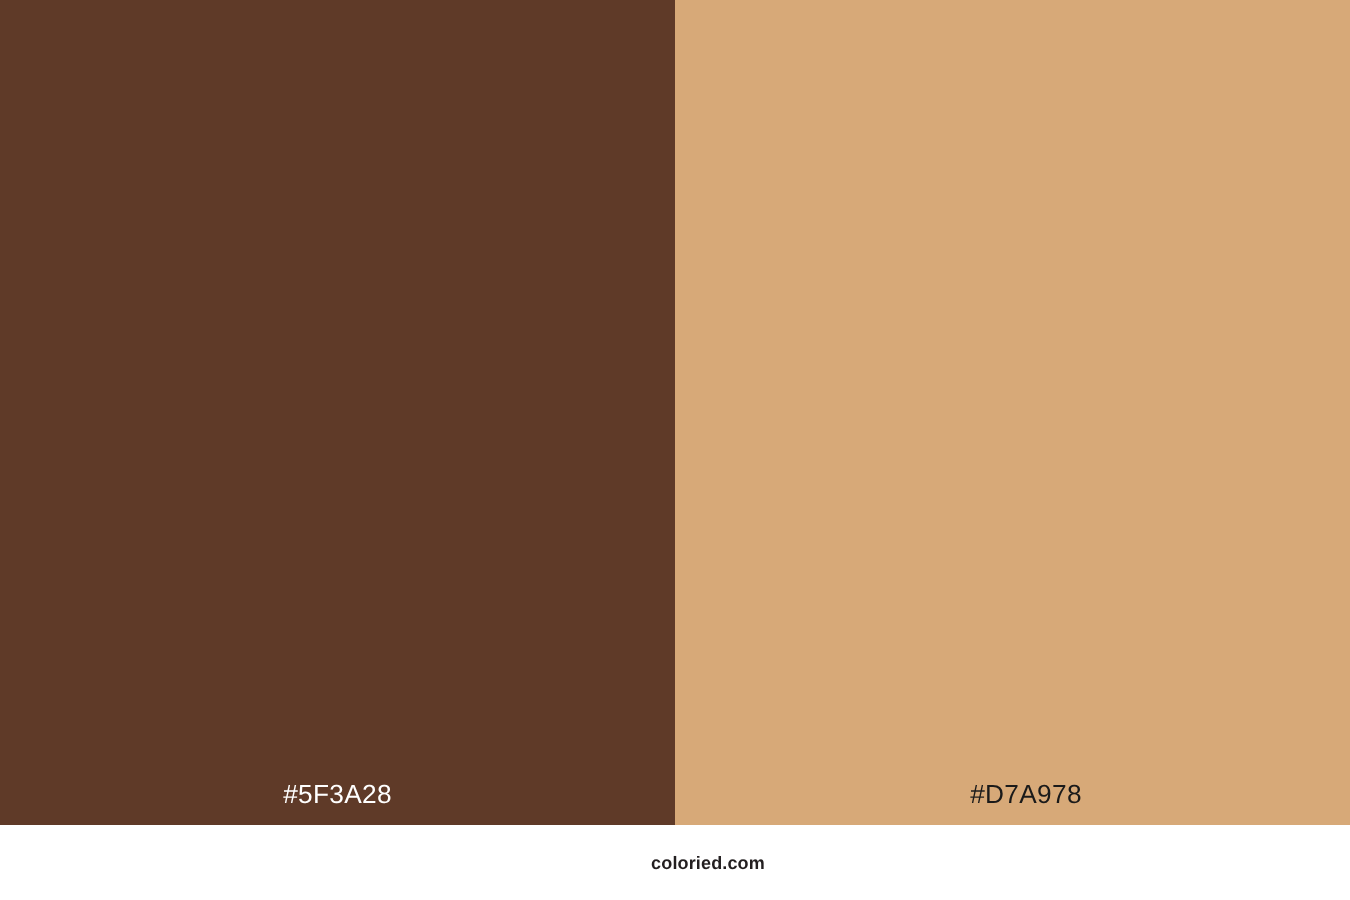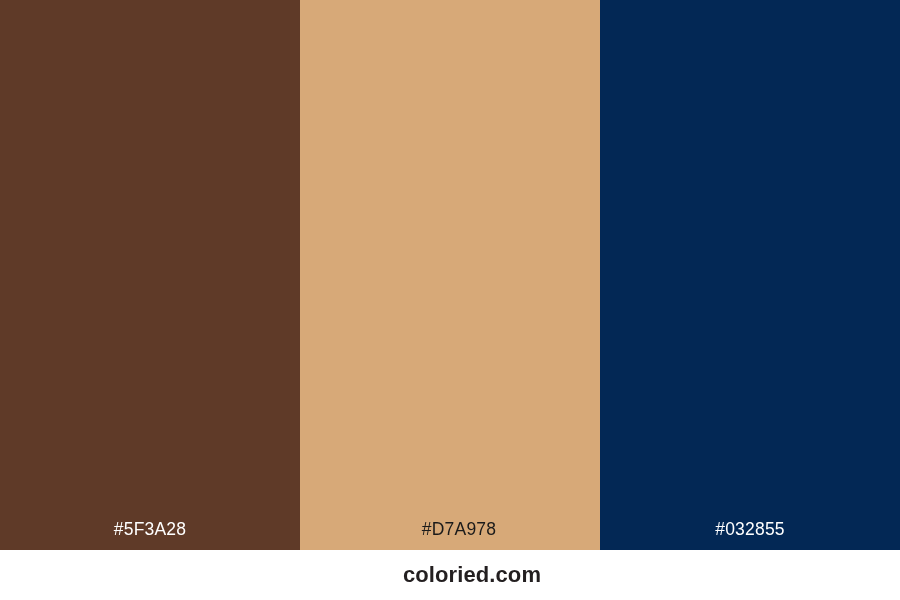--- a/index.html
+++ b/index.html
@@ -66,21 +66,21 @@
     height: 50px;
     flex: 0 0 50px;
     background: #ffffff;
     display: flex;
     align-items: center;
     justify-content: center;
   }
 
   .footer-brand {
     font-family: "Liberation Sans", "DejaVu Sans", sans-serif;
-    font-size: 22px;
+    font-size: 12px;
     font-weight: 700;
     color: #231f20;
     letter-spacing: 0.1px;
     line-height: 1;
     margin-left: 44px;
   }
 </style>
 </head>
 <body>
 
@@ -91,23 +91,20 @@
     <div class="swatch" style="background-color: rgb(95, 58, 40);">
       <span class="swatch-label label-light" style="color: rgb(255, 255, 255);">#5F3A28</span>
     </div>
 
     <div class="swatch" style="background-color: rgb(215, 169, 120);">
       <span class="swatch-label label-dark" style="color: rgb(26, 26, 26); margin-left: 18px;">#D7A978</span>
     </div>
 
 
 
-    <div class="swatch" style="background-color: rgb(3, 40, 85);">
-      <span class="swatch-label label-light" style="color: rgb(255, 255, 255);">#032855</span>
-    </div>
 
   </div>
 
   <div class="footer-band" style="background-color: rgb(255, 255, 255);">
     <span class="footer-brand" style="color: rgb(35, 31, 32);">coloried.com</span>
   </div>
 
 </div>
 
 </body></html>

